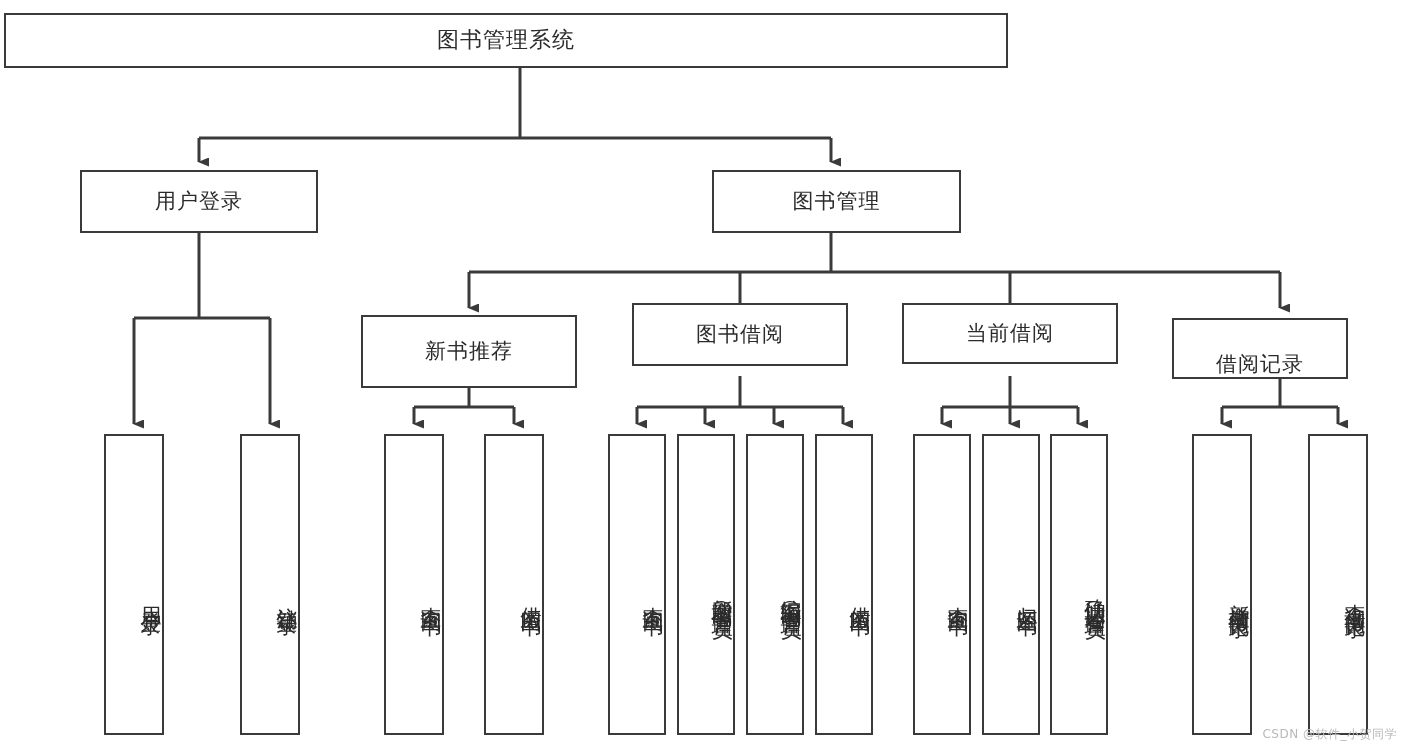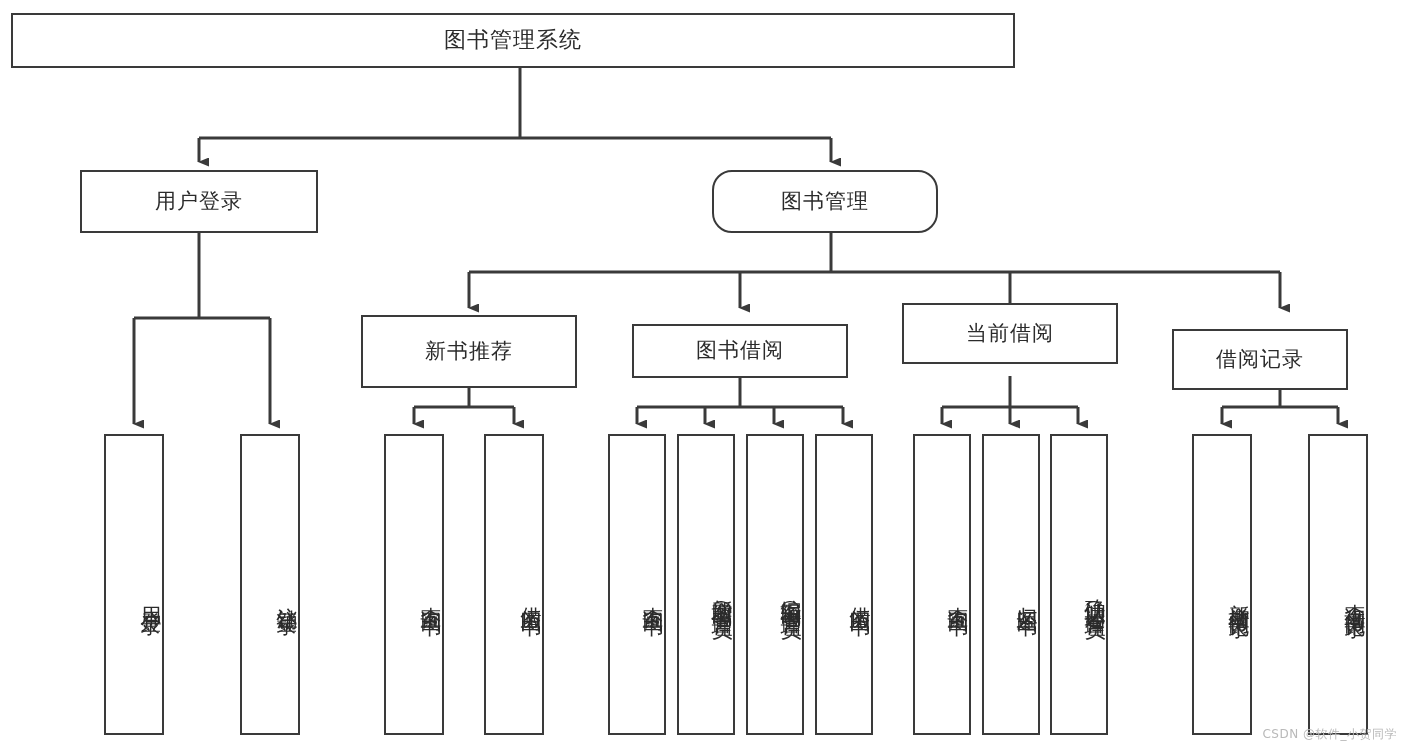--- a/index.html
+++ b/index.html
@@ -118,41 +118,41 @@
       <path d="M1010,407 L1010,424" marker-end="url(#arrowhead)"></path>
       <path d="M1078,407 L1078,424" marker-end="url(#arrowhead)"></path>
 
       <path d="M1280,376 L1280,407"></path>
       <path d="M1222,407 L1338,407"></path>
       <path d="M1222,407 L1222,424" marker-end="url(#arrowhead)"></path>
       <path d="M1338,407 L1338,424" marker-end="url(#arrowhead)"></path>
     </g>
   </svg>
 
-  <div class="node horiz root" style="left:11px; top:13px; width:1004px; height:55px;">
+  <div class="node horiz root" style="left:4px; top:13px; width:1004px; height:55px;">
     <span>图书管理系统</span>
   </div>
 
   <div class="node horiz" style="left:80px; top:170px; width:238px; height:63px;">
     <span>用户登录</span>
   </div>
-  <div class="node horiz" style="left:712px; top:170px; width:226px; height:63px;border-radius:20px;">
+  <div class="node horiz" style="left:712px; top:170px; width:249px; height:63px;">
     <span>图书管理</span>
   </div>
 
   <div class="node horiz" style="left:361px; top:315px; width:216px; height:73px;">
     <span>新书推荐</span>
   </div>
-  <div class="node horiz" style="left:632px; top:324px; width:216px; height:54px;">
+  <div class="node horiz" style="left:632px; top:303px; width:216px; height:63px;">
     <span>图书借阅</span>
   </div>
   <div class="node horiz" style="left:902px; top:303px; width:216px; height:61px;">
     <span>当前借阅</span>
   </div>
-  <div class="node horiz" style="left:1172px; top:329px; width:176px; height:61px;">
+  <div class="node horiz" style="left:1172px; top:318px; width:176px; height:61px;align-items:flex-end;">
     <span>借阅记录</span>
   </div>
 
   <div class="node vert" style="left:104px; top:434px; width:60px; height:301px;">
     <span>用户登录</span>
   </div>
   <div class="node vert" style="left:240px; top:434px; width:60px; height:301px;">
     <span>注销登录</span>
   </div>
 

